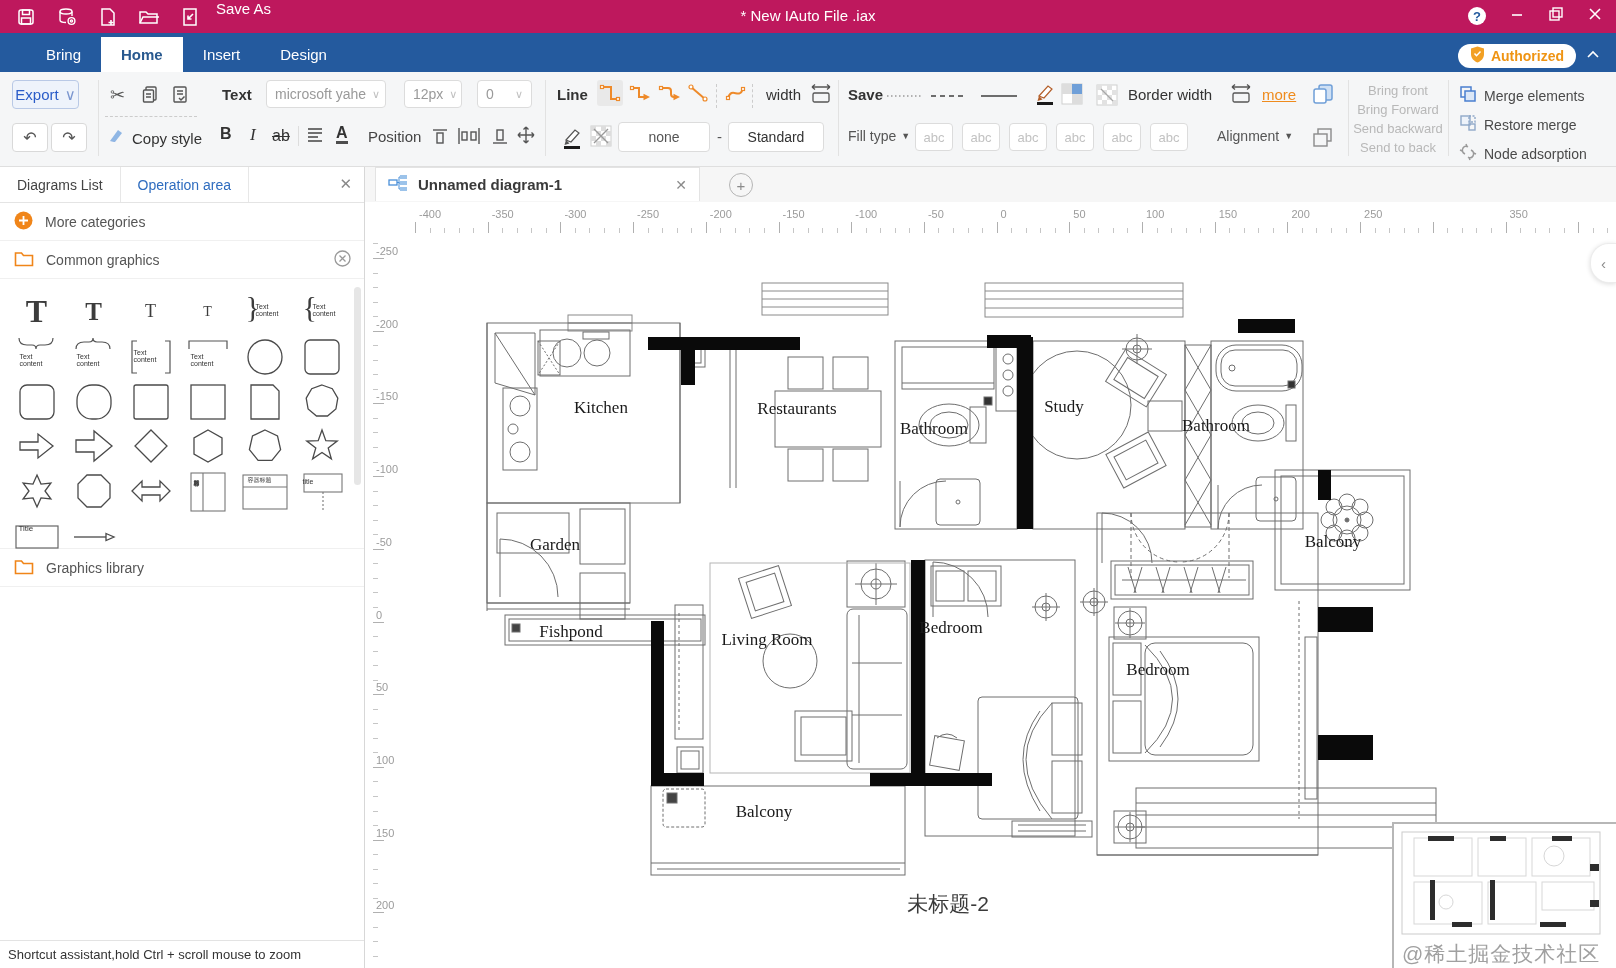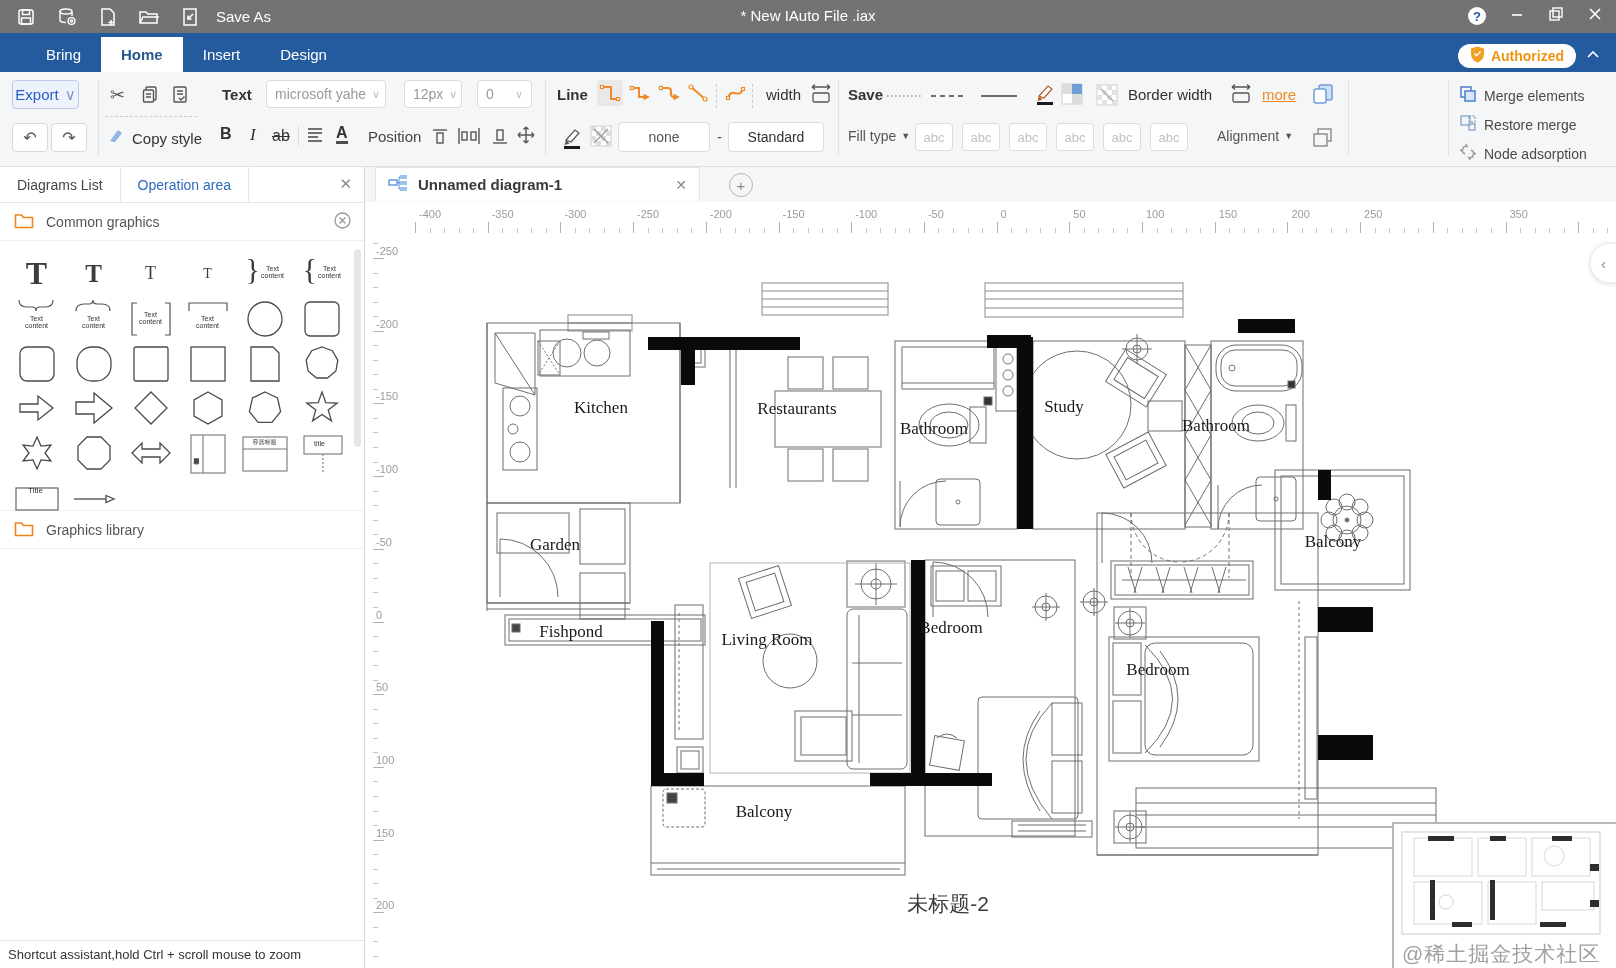--- a/index.html
+++ b/index.html
@@ -1,18 +1,18 @@
 <!DOCTYPE html>
 <html><head>
 <meta charset="utf-8">
 <style>
   html,body{margin:0;padding:0}
   body{width:1616px;height:968px;overflow:hidden;font-family:"Liberation Sans",sans-serif;background:#fff;position:relative}
   
-  .titlebar{position:absolute;left:0;top:0;width:100%;height:33px;background:#737373;display:flex;align-items:center;color:#fff}
+  .titlebar{position:absolute;left:0;top:0;width:100%;height:33px;background:#be185d;display:flex;color:#fff}
   .tb-icons{display:flex;align-items:center;gap:20px;padding-left:16px}
   .tb-icons svg{display:block}
   .saveas{font-size:15px;margin-left:16px}
   .win-title{position:absolute;left:50%;transform:translateX(-50%);top:7px;font-size:15px;white-space:nowrap}
   .winctl{position:absolute;right:14px;top:4px;display:flex;gap:24px;align-items:center;height:24px}
   .help-circle{width:18px;height:18px;border-radius:50%;background:#fff;color:#245a9e;font-weight:bold;font-size:13px;display:flex;align-items:center;justify-content:center}
   
   .menubar{position:absolute;left:0;top:33px;width:100%;height:39px;background:#245a9e;display:flex;padding-left:26px;box-sizing:border-box}
   .menu-item{margin-top:4px;height:35px;padding:0 20px;display:flex;align-items:center;font-size:15px;color:#fff;cursor:default}
   .menu-item.active{background:#fff;color:#29598f;font-weight:bold}
@@ -39,21 +39,21 @@
   .sidebar{position:absolute;left:0;top:167px;width:365px;bottom:0;background:#fff;border-right:1px solid #d7d7d7;box-sizing:border-box;overflow:hidden}
   .side-tabs{height:35px;border-bottom:1px solid #e4e4e4;display:flex;position:relative}
   .side-tab{padding:0 17px;display:flex;align-items:center;font-size:14px;color:#444;border-right:1px solid #e7e7e7}
   .side-tab.active{color:#2e6cbf}
   .side-close{position:absolute;right:12px;top:8px;color:#888;font-size:15px}
   .side-row{height:37px;border-bottom:1px solid #f0f0f0;display:flex;align-items:center;padding-left:14px;gap:12px;font-size:14px;color:#555;position:relative}
   .side-row .row-close{position:absolute;right:13px;top:9px}
   .palette{position:relative;height:270px;border-bottom:1px solid #f0f0f0;padding:10px 0 0 8px;box-sizing:border-box;display:grid;grid-template-columns:repeat(6,57px);grid-auto-rows:45px;align-items:center;justify-items:center}
   .pcell{position:relative;width:50px;height:43px;display:flex;align-items:center;justify-content:center}
   .pcell svg{display:block}
-  .plabel{position:absolute;font-size:7px;line-height:7px;color:#333;text-align:center;width:34px;pointer-events:none}
+  .plabel{position:absolute;font-size:7px;line-height:7px;color:#333;width:34px;pointer-events:none}
   .tglyph{font-family:"Liberation Serif",serif;color:#3c3c3c}
   .pal-scroll{position:absolute;right:3px;top:8px;width:7px;height:198px;background:#e6e6e6;border-radius:4px}
   .side-footer{position:absolute;left:0;bottom:0;width:365px;height:28px;border-top:1px solid #e3e3e3;background:#fff;display:flex;align-items:center;padding-left:8px;font-size:13px;color:#333;box-sizing:border-box}
   
   .canvas-region{position:absolute;left:365px;top:167px;right:0;bottom:0;background:#fff}
   .doc-tabs{position:absolute;left:0;top:0;right:0;height:35px;background:#f6f6f6;border-bottom:1px solid #e3e3e3}
   .doc-tab{position:absolute;left:10px;top:0;width:325px;height:34px;background:#fff;border:1px solid #e3e3e3;border-bottom:none;display:flex;align-items:center;gap:10px;padding:0 12px;box-sizing:border-box}
   .doc-tab .dt-label{font-size:15px;font-weight:bold;color:#3a3a3a;flex:1}
   .add-tab{position:absolute;left:364px;top:6px;width:22px;height:22px;border:1px solid #b5b5b5;border-radius:50%;color:#8a8a8a;font-size:15px;display:flex;align-items:center;justify-content:center}
   .h-ruler{position:absolute;left:35px;top:35px;right:0;height:31px;background:#fff;border-bottom:1px solid #ececec;overflow:hidden}
@@ -382,20 +382,26 @@
       <span style="font-size:9px;color:#555">▼</span>
     </div>
   <div class="tb-icon" style="left:1310px;top:52px">
       <svg width="26" height="26" viewBox="0 0 26 26" fill="none" stroke="#8a8a8a" stroke-width="1.4">
         <rect x="8" y="5" width="13" height="12"></rect>
         <rect x="4" y="10" width="13" height="12" fill="#f5f6f7"></rect>
       </svg>
     </div>
 
   <div class="tb-div" style="left:1348px"></div>
+  <div class="arrange">
+    <div>Bring front</div>
+    <div>Bring Forward</div>
+    <div>Send backward</div>
+    <div>Send to back</div>
+  </div>
   <div class="tb-div" style="left:1448px"></div>
   <div class="merge-row" style="top:12px">
     <span><svg width="20" height="20" viewBox="0 0 20 20" fill="none" stroke="#4a7fd0" stroke-width="1.5">
           <rect x="3" y="3" width="10" height="10"></rect>
           <rect x="7" y="7" width="10" height="10" fill="#dbe7f7"></rect>
         </svg></span>
     <span>Merge elements</span>
   </div>
   <div class="merge-row" style="top:41px">
     <span><svg width="20" height="20" viewBox="0 0 20 20" fill="none" stroke="#8fa8c8" stroke-width="1.4">
@@ -413,20 +419,27 @@
         </svg></span>
     <span>Node adsorption</span>
   </div>
 </div>
 
 <div class="sidebar">
   <div class="side-tabs">
     <div class="side-tab">Diagrams List</div>
     <div class="side-tab active">Operation area</div>
     <span class="side-close">✕</span>
+  </div>
+  <div class="side-row">
+    <span><svg width="19" height="19" viewBox="0 0 19 19">
+          <circle cx="9.5" cy="9.5" r="9" fill="#f08519"></circle>
+          <path d="M9.5,5 V14 M5,9.5 H14" stroke="#fff" stroke-width="1.8"></path>
+        </svg></span>
+    <span>More categories</span>
   </div>
   <div class="side-row">
     <span><svg width="20" height="17" viewBox="0 0 20 17" fill="none" stroke="#f08519" stroke-width="1.6">
           <path d="M1.5,3 h6 l2,2.5 h9 v10 h-17 z"></path>
         </svg></span>
     <span>Common graphics</span>
     <span class="row-close"><svg width="17" height="17" viewBox="0 0 17 17" fill="none" stroke="#999" stroke-width="1.3">
           <circle cx="8.5" cy="8.5" r="7.5"></circle>
           <path d="M5.5,5.5 l6,6 M11.5,5.5 l-6,6"></path>
         </svg></span>

